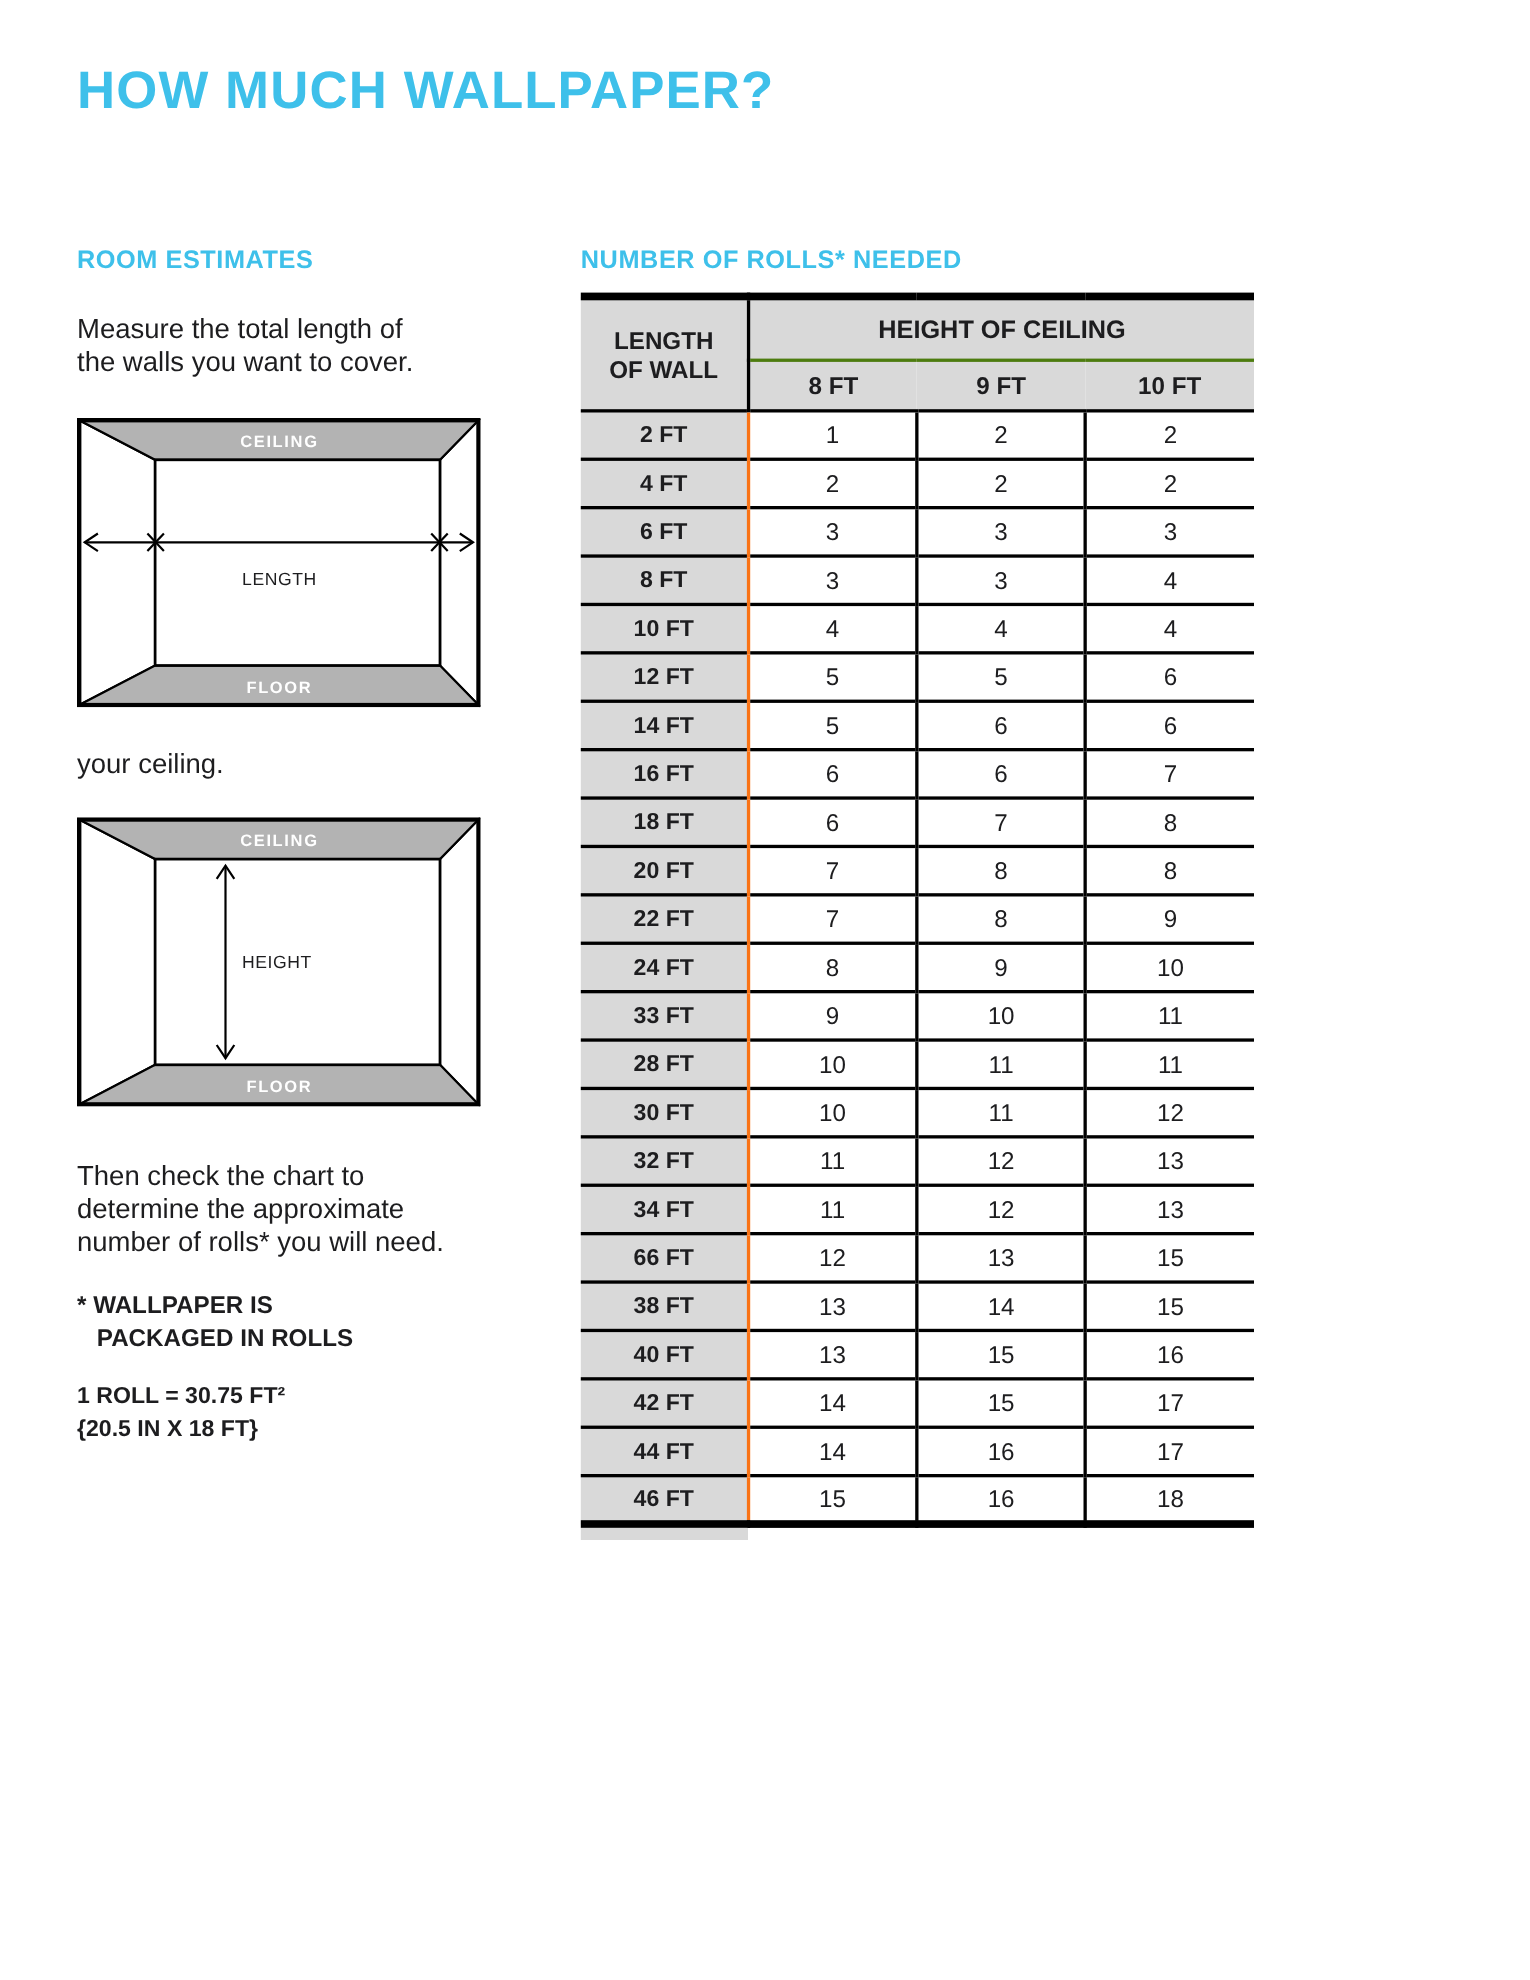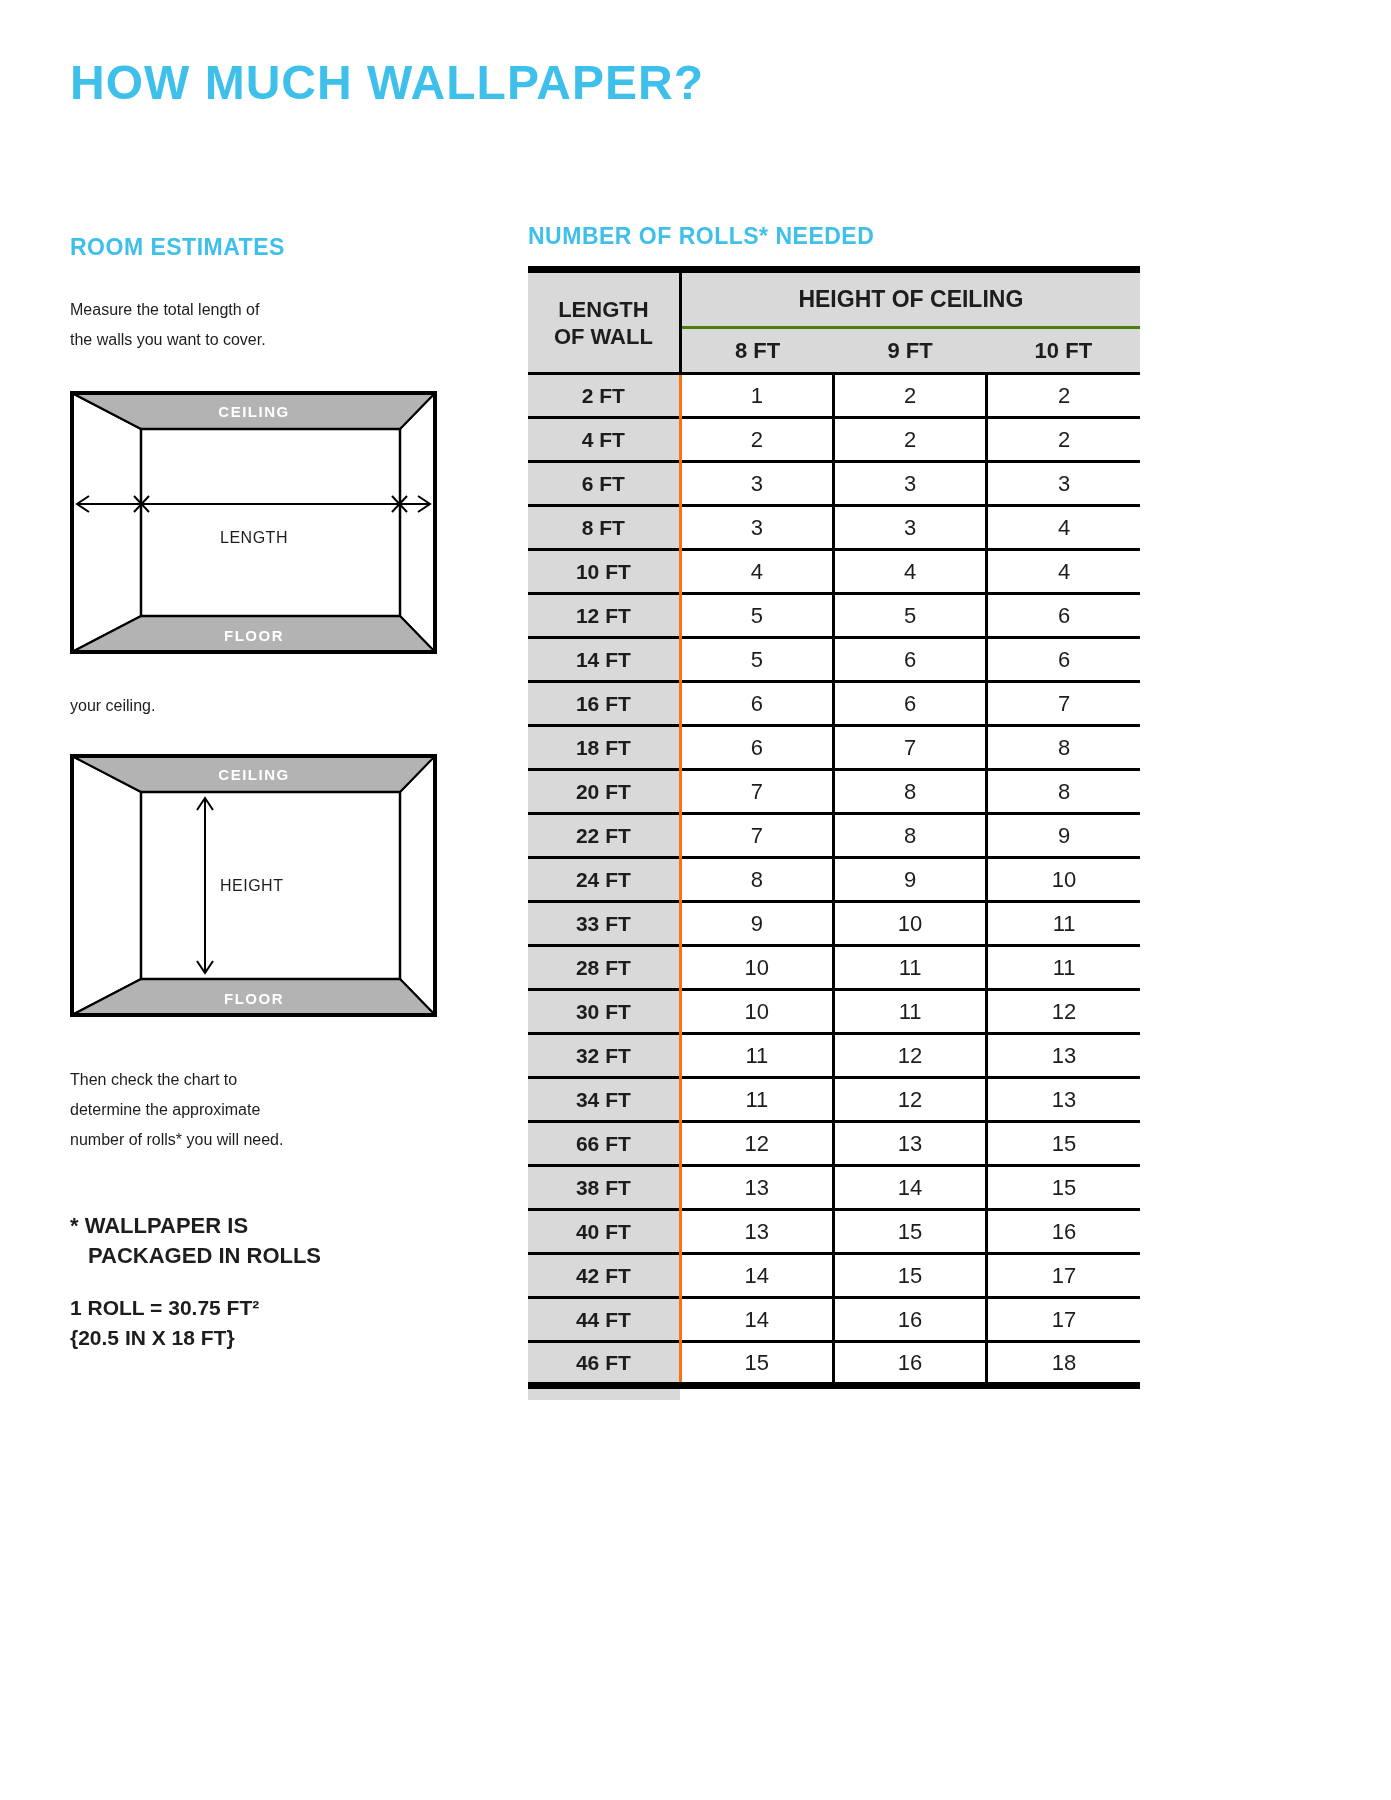--- a/index.html
+++ b/index.html
@@ -16,30 +16,30 @@
   }
   .page-title{
     position:absolute;left:70px;top:55px;
     font-size:48px;font-weight:bold;letter-spacing:1px;color:var(--accent);
   }
   .accent-heading{
     font-size:23px;font-weight:bold;letter-spacing:.5px;color:var(--accent);
     line-height:28px;
   }
   
-  .left-col{position:absolute;left:70px;top:233px;width:380px;}
-  .body-text{font-size:16px;line-height:30px;color:var(--ink);}
+  .left-col{position:absolute;left:70px;top:222px;width:380px;}
+  .body-text{font-size:25px;line-height:30px;color:var(--ink);}
   .body-text .line{display:block;}
   .step1{margin-top:34px;}
   .room{display:block;width:367px;height:263px;}
   .room-1{margin-top:36px;}
   .step2{margin-top:37px;}
   .room-2{margin-top:33px;}
   .step3{margin-top:48px;}
-  .footnote{margin-top:56px;font-size:22px;font-weight:bold;line-height:30px;}
+  .footnote{margin-top:28px;font-size:22px;font-weight:bold;line-height:30px;}
   .footnote .line{display:block;}
   .footnote .indent{padding-left:18px;}
   .roll-info{margin-top:22px;font-size:21px;font-weight:bold;line-height:30px;}
   .roll-info .line{display:block;}
   
   .band{fill:var(--diagram-gray);stroke:#000;stroke-width:2;}
   .side{fill:#ffffff;stroke:#000;stroke-width:2;}
   .inner-wall{fill:#ffffff;stroke:#000;stroke-width:2.5;}
   .outer-frame{fill:none;stroke:#000;stroke-width:4;}
   .arrow{stroke:#000;stroke-width:2;fill:none;}

